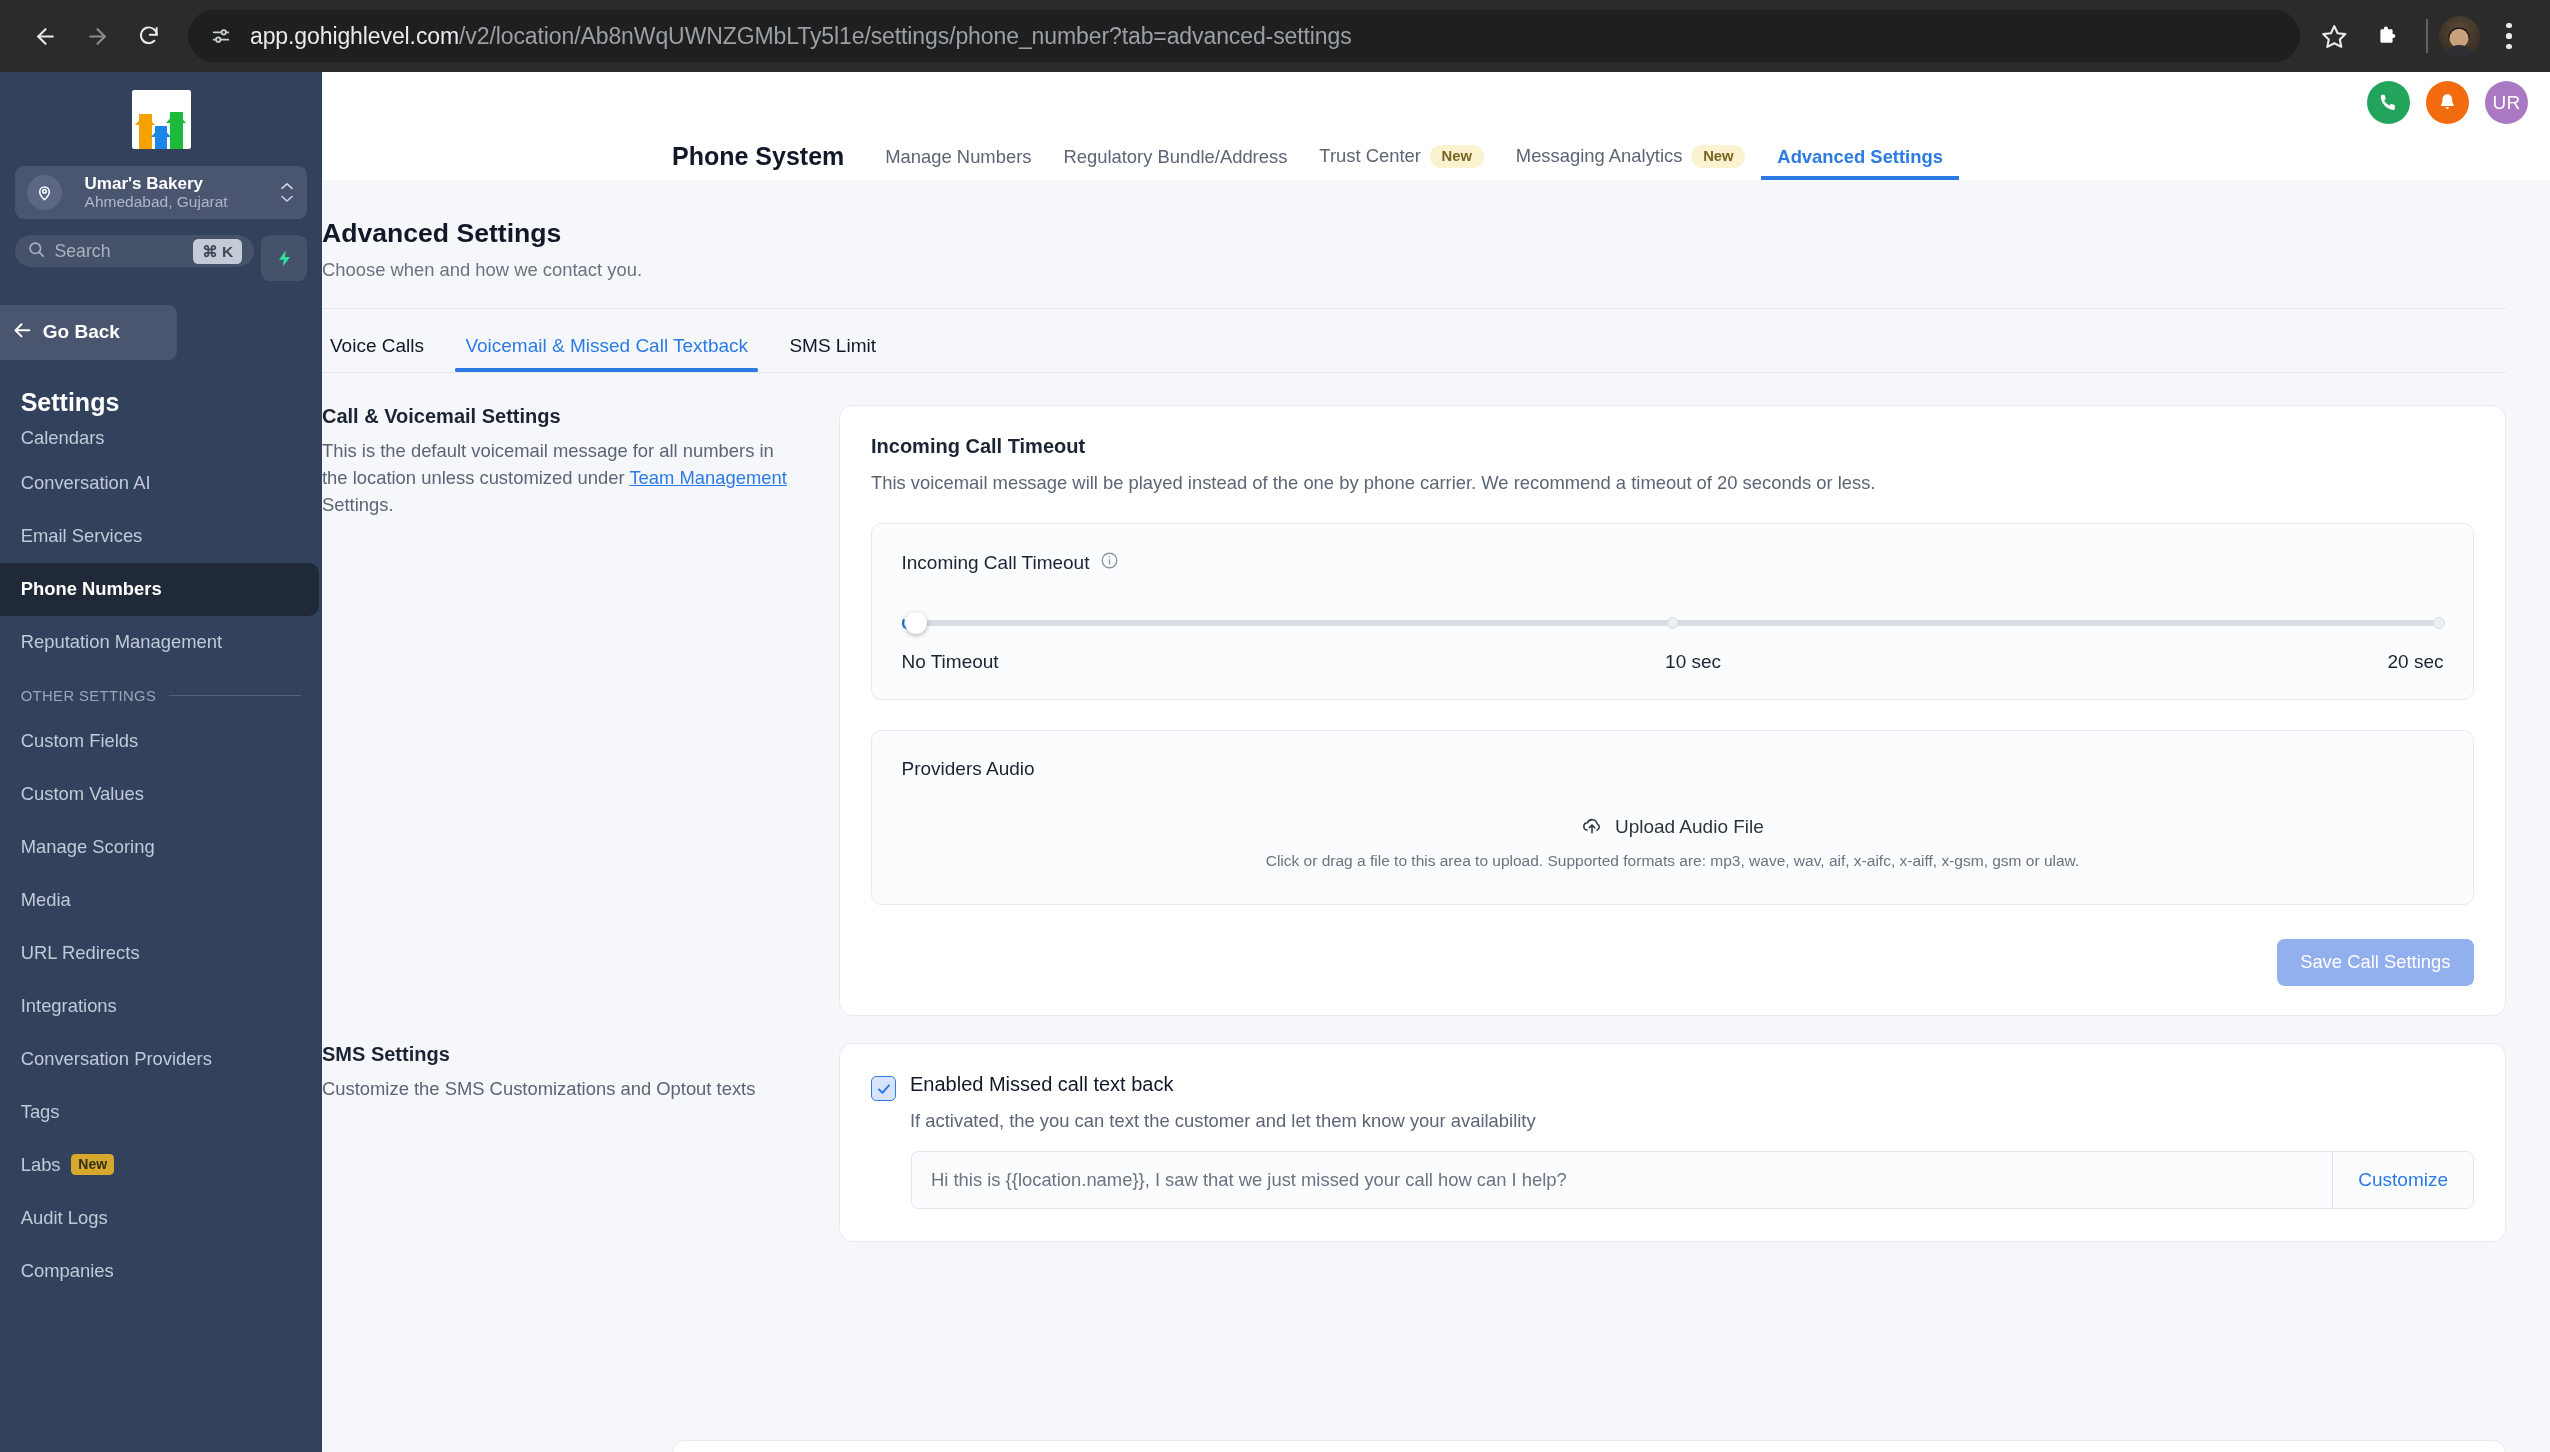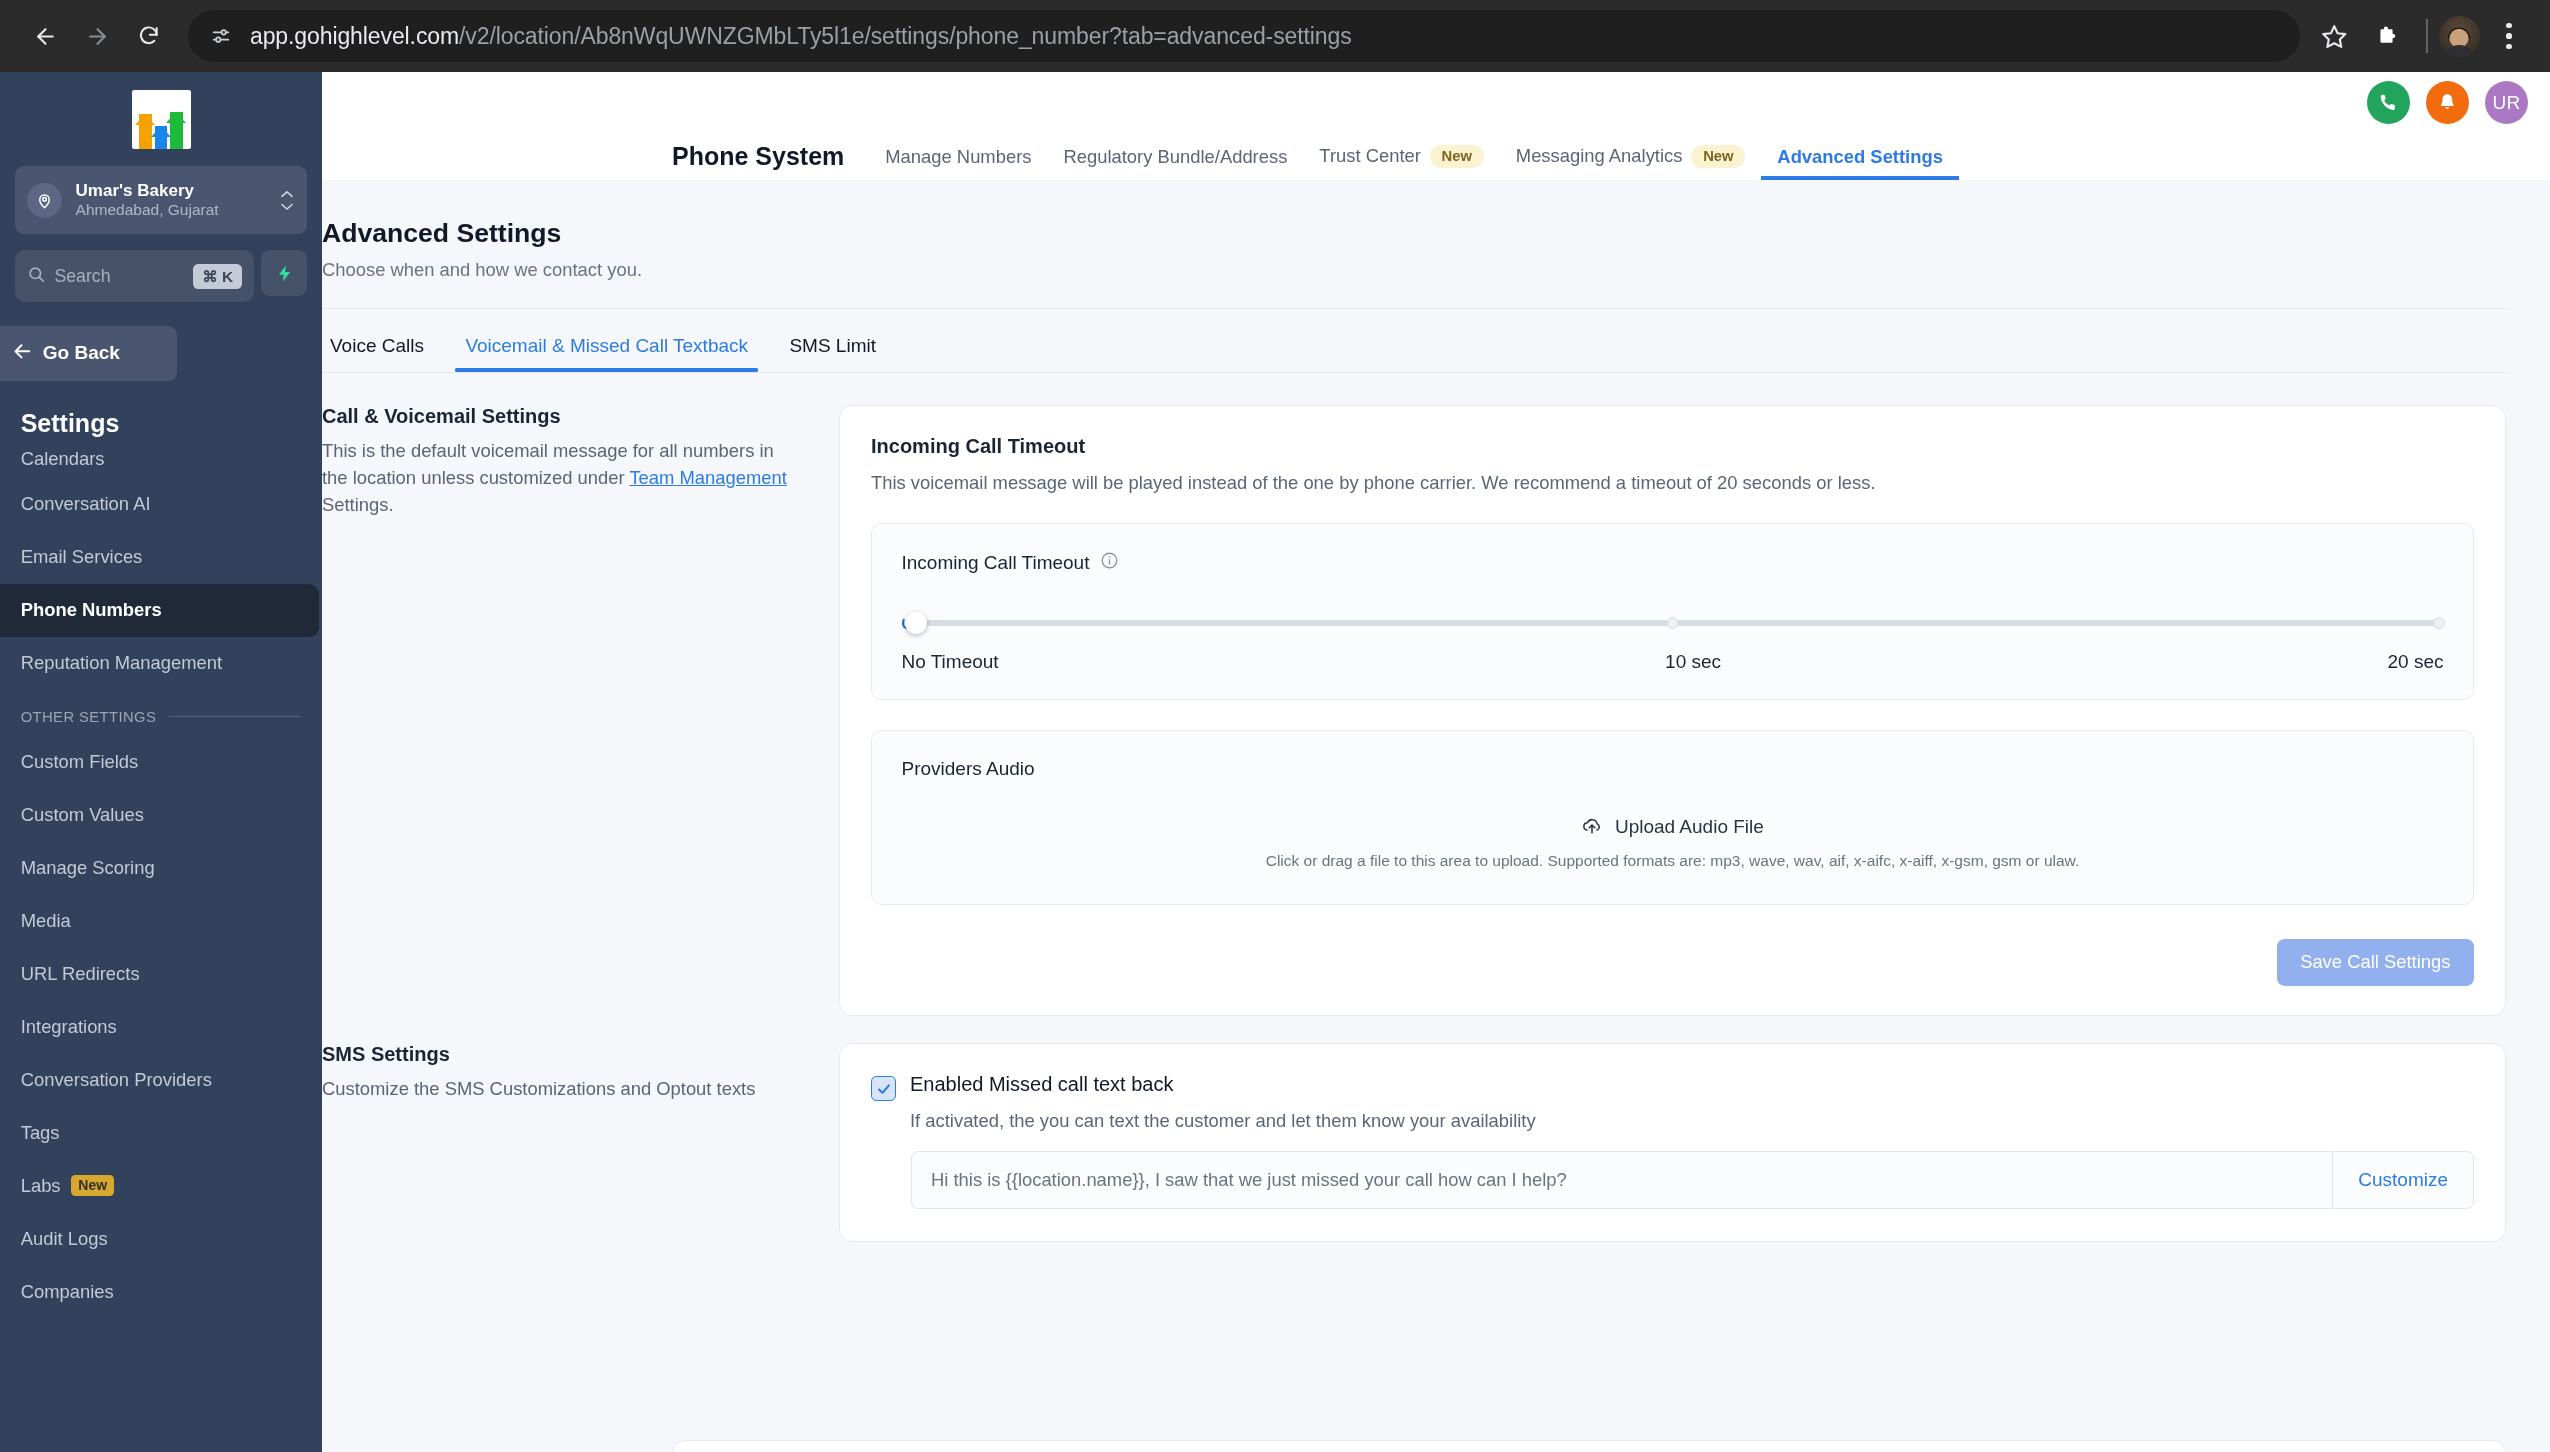--- a/index.html
+++ b/index.html
@@ -92,35 +92,35 @@
   .arrow { width:12.5px; position:relative; }
   .arrow .stem { width:12.5px; display:block; }
   .arrow .head {
     width:0;height:0;border-left:10.3px solid transparent;border-right:10.3px solid transparent;
     margin-left:-4px;
   }
   #loc-switcher {
     margin: 4.4px 14.8px 0;
     background: #4a5670;
     border-radius: 8.9px;
-    height: 68px;
-    display:flex; align-items:center; padding: 0 11.8px; gap: 14px;
+    height: 53px;
+    display:flex; align-items:center; padding: 0 11.8px; gap: 23px;
   }
   #loc-avatar {
     width:35px;height:35px;border-radius:50%;background:#5b6783;
     display:flex;align-items:center;justify-content:center;flex:0 0 auto;
   }
   #loc-text { flex:1 1 auto; min-width:0; }
   #loc-name { font-size:17px; font-weight:700; color:#ffffff; line-height:1.15; white-space:nowrap; overflow:hidden; text-overflow:ellipsis;}
   #loc-sub  { font-size:15.5px; color:#aeb7c6; line-height:1.2; white-space:nowrap; overflow:hidden; text-overflow:ellipsis;}
   #loc-caret { display:flex;flex-direction:column;gap:3px;flex:0 0 auto;}
 
   #search-row { margin: 16px 14.8px 0; display:flex; gap:7.4px; }
   #search-box {
-    flex:1 1 auto; height:52px; background:#46516a; border-radius:11px;
+    flex:1 1 auto; height:32px; background:#46516a; border-radius:18px;
     display:flex; align-items:center; padding: 0 11.8px; gap:8.9px;
   }
   #search-placeholder { flex:1 1 auto; font-size:17.7px; color:#a9b2c1; }
   #search-kbd {
     background:#c5cbd6; color:#3c4758; font-size:15.5px; font-weight:600;
     border-radius:5.2px; padding: 3px 8.9px; line-height:1.25; white-space:nowrap;
   }
   #search-bolt {
     width:46px;height:46px;background:#46516a;border-radius:8.9px;
     display:flex;align-items:center;justify-content:center;flex:0 0 auto;

